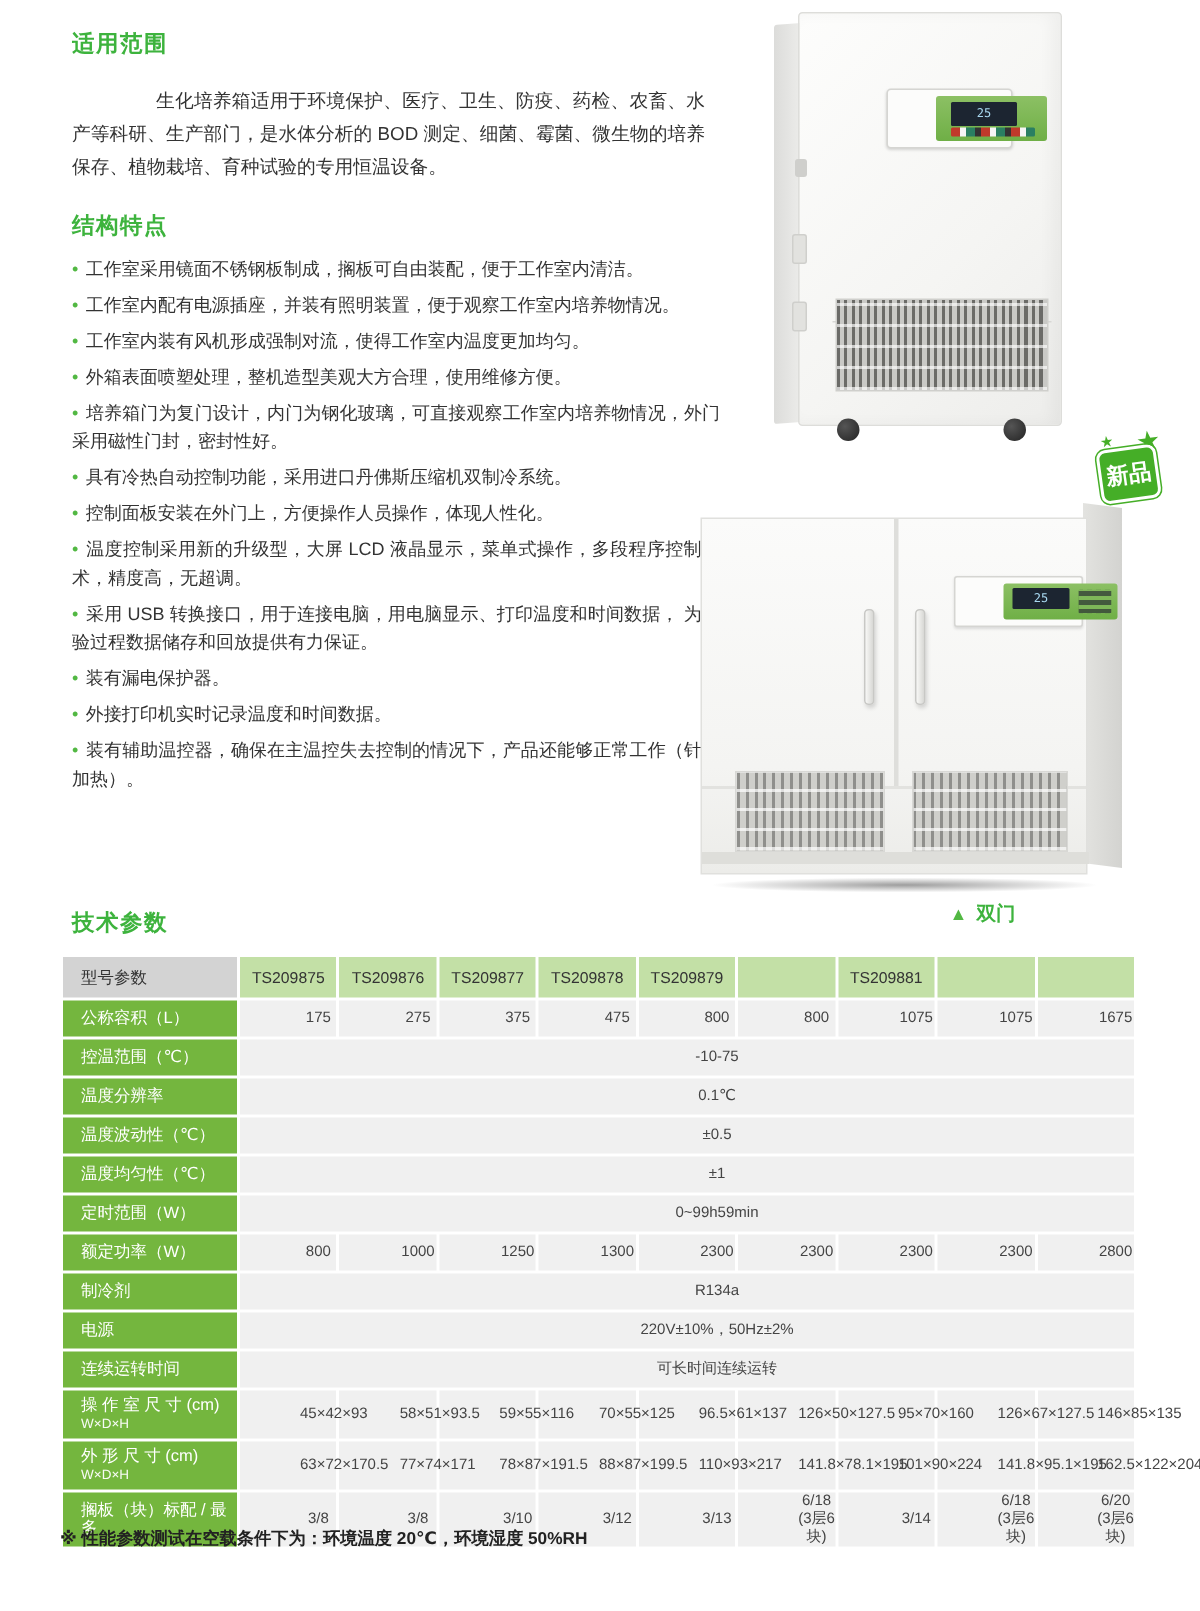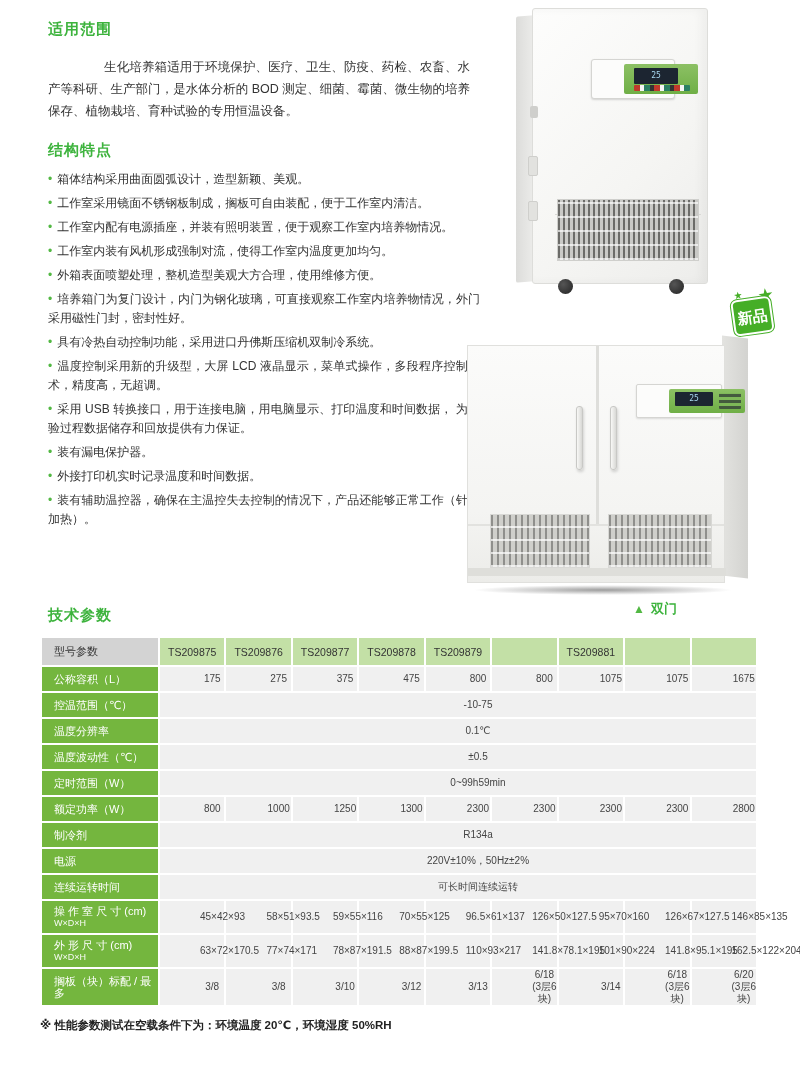--- a/index.html
+++ b/index.html
@@ -77,27 +77,27 @@
 </head>
 <body>
 
 <div class="page">
 
   <h2 class="sec-title" id="scope-title">适用范围</h2>
   <p id="scope-para">生化培养箱适用于环境保护、医疗、卫生、防疫、药检、农畜、水产等科研、生产部门，是水体分析的 BOD 测定、细菌、霉菌、微生物的培养保存、植物栽培、育种试验的专用恒温设备。</p>
 
   <h2 class="sec-title" id="features-title">结构特点</h2>
   <ul id="features-list">
-      <li>箱体结构采用曲面圆弧设计，造型新颖、美观。</li>
       <li>工作室采用镜面不锈钢板制成，搁板可自由装配，便于工作室内清洁。</li>
       <li>工作室内配有电源插座，并装有照明装置，便于观察工作室内培养物情况。</li>
       <li>工作室内装有风机形成强制对流，使得工作室内温度更加均匀。</li>
       <li>外箱表面喷塑处理，整机造型美观大方合理，使用维修方便。</li>
       <li>培养箱门为复门设计，内门为钢化玻璃，可直接观察工作室内培养物情况，外门采用磁性门封，密封性好。</li>
       <li>具有冷热自动控制功能，采用进口丹佛斯压缩机双制冷系统。</li>
+      <li>控制面板安装在外门上，方便操作人员操作，体现人性化。</li>
       <li>温度控制采用新的升级型，大屏 LCD 液晶显示，菜单式操作，多段程序控制技术，精度高，无超调。</li>
       <li>采用 USB 转换接口，用于连接电脑，用电脑显示、打印温度和时间数据， 为试验过程数据储存和回放提供有力保证。</li>
       <li>装有漏电保护器。</li>
       <li>外接打印机实时记录温度和时间数据。</li>
       <li>装有辅助温控器，确保在主温控失去控制的情况下，产品还能够正常工作（针对加热）。</li>
     </ul>
 
   <div class="incubator1">
     <div class="inc1-side"></div>
     <div class="inc1-front">
@@ -186,20 +186,24 @@
         </tr>
         <tr>
           <th class="cell-label"><span>温度分辨率</span></th>
           <td class="cell-val" colspan="9">0.1℃</td>
         </tr>
         <tr>
           <th class="cell-label"><span>温度波动性（℃）</span></th>
           <td class="cell-val" colspan="9">±0.5</td>
         </tr>
         <tr>
+          <th class="cell-label"><span>温度均匀性（℃）</span></th>
+          <td class="cell-val" colspan="9">±1</td>
+        </tr>
+        <tr>
           <th class="cell-label"><span>定时范围（W）</span></th>
           <td class="cell-val" colspan="9">0~99h59min</td>
         </tr>
         <tr>
           <th class="cell-label"><span>额定功率（W）</span></th>
           <td class="cell-val">800</td>
           <td class="cell-val">1000</td>
           <td class="cell-val">1250</td>
           <td class="cell-val">1300</td>
           <td class="cell-val">2300</td>

